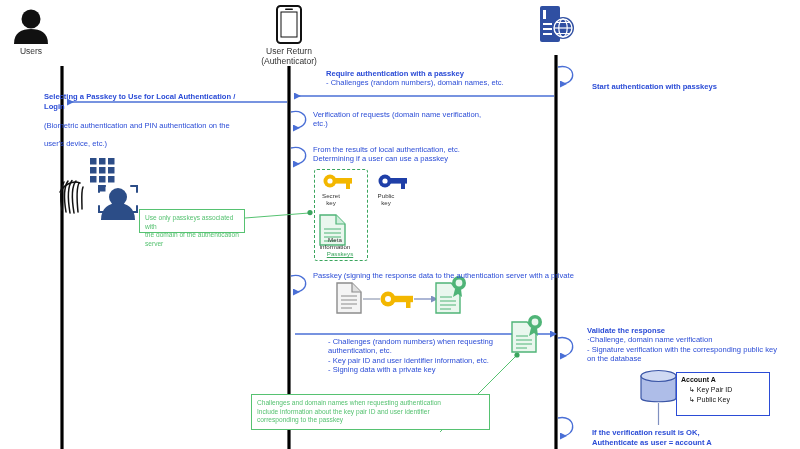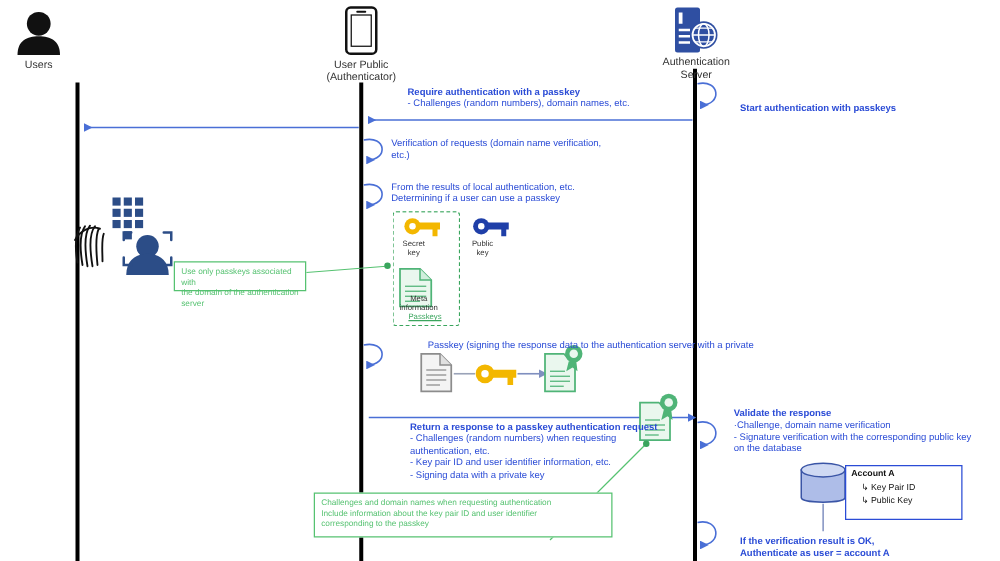--- a/index.html
+++ b/index.html
@@ -233,51 +233,54 @@
     <line x1="245" y1="218" x2="309" y2="213" stroke="#56c271" stroke-width="1"></line>
     <circle cx="310" cy="212.6" r="2.6" fill="#3aa55d"></circle>
 
     <line x1="440" y1="432" x2="516" y2="356" stroke="#56c271" stroke-width="1"></line>
     <circle cx="517" cy="355" r="2.6" fill="#3aa55d"></circle>
   </svg>
 
   <div class="dashbox" style="left:314px;top:169px;width:52px;height:90px;"></div>
 
   <div class="actor-label" style="left:2px;top:46px;width:58px;">Users</div>
-  <div class="actor-label" style="left:239px;top:46px;width:100px;">User Public
+  <div class="actor-label" style="left:239px;top:46px;width:100px;">User Return
 (Authenticator)</div>
-  <div class="actor-label" style="left:516px;top:44px;width:82px;">Authentication
-Server</div>
 
   <div class="msg" style="left:592px;top:66px;width:200px;margin-top:16px;">
     <b>Start authentication with passkeys</b>
   </div>
 
   <div class="msg" style="left:326px;top:69px;width:250px;">
     <b>Require authentication with a passkey</b>
     <span class="sub">- Challenges (random numbers), domain names, etc.</span>
   </div>
 
   <div class="msg" style="left:313px;top:110px;width:210px;">
     <span class="sub">Verification of requests (domain name verification,</span>
     <span class="sub">etc.)</span>
   </div>
 
   <div class="msg" style="left:313px;top:145px;width:220px;">
     <span class="sub">From the results of local authentication, etc.</span>
     <span class="sub">Determining if a user can use a passkey</span>
   </div>
 
-
-  <div class="msg" style="left:313px;top:271px;width:290px;text-align:right;">
+  <div class="msg" style="left:44px;top:83px;width:230px;white-space:pre-line;">
+    <b>Selecting a Passkey to Use for Local Authentication /
+Login</b>
+    <span class="sub">(Biometric authentication and PIN authentication on the</span>
+    <span class="sub">user's device, etc.)</span>
+  </div>
+
+  <div class="msg" style="left:313px;top:271px;width:290px;">
     <span class="sub">Passkey (signing the response data to the authentication server with a private</span>
   </div>
 
   <div class="msg" style="left:328px;top:337px;width:200px;">
-    <b>Return a response to a passkey authentication request</b>
     <span class="sub">- Challenges (random numbers) when requesting</span>
     <span class="sub">authentication, etc.</span>
     <span class="sub">   - Key pair ID and user identifier information, etc.</span>
     <span class="sub">   - Signing data with a private key</span>
   </div>
 
   <div class="msg" style="left:587px;top:326px;width:212px;">
     <b>Validate the response</b>
     <span class="sub">·Challenge, domain name verification</span>
     <span class="sub">   - Signature verification with the corresponding public key</span>

